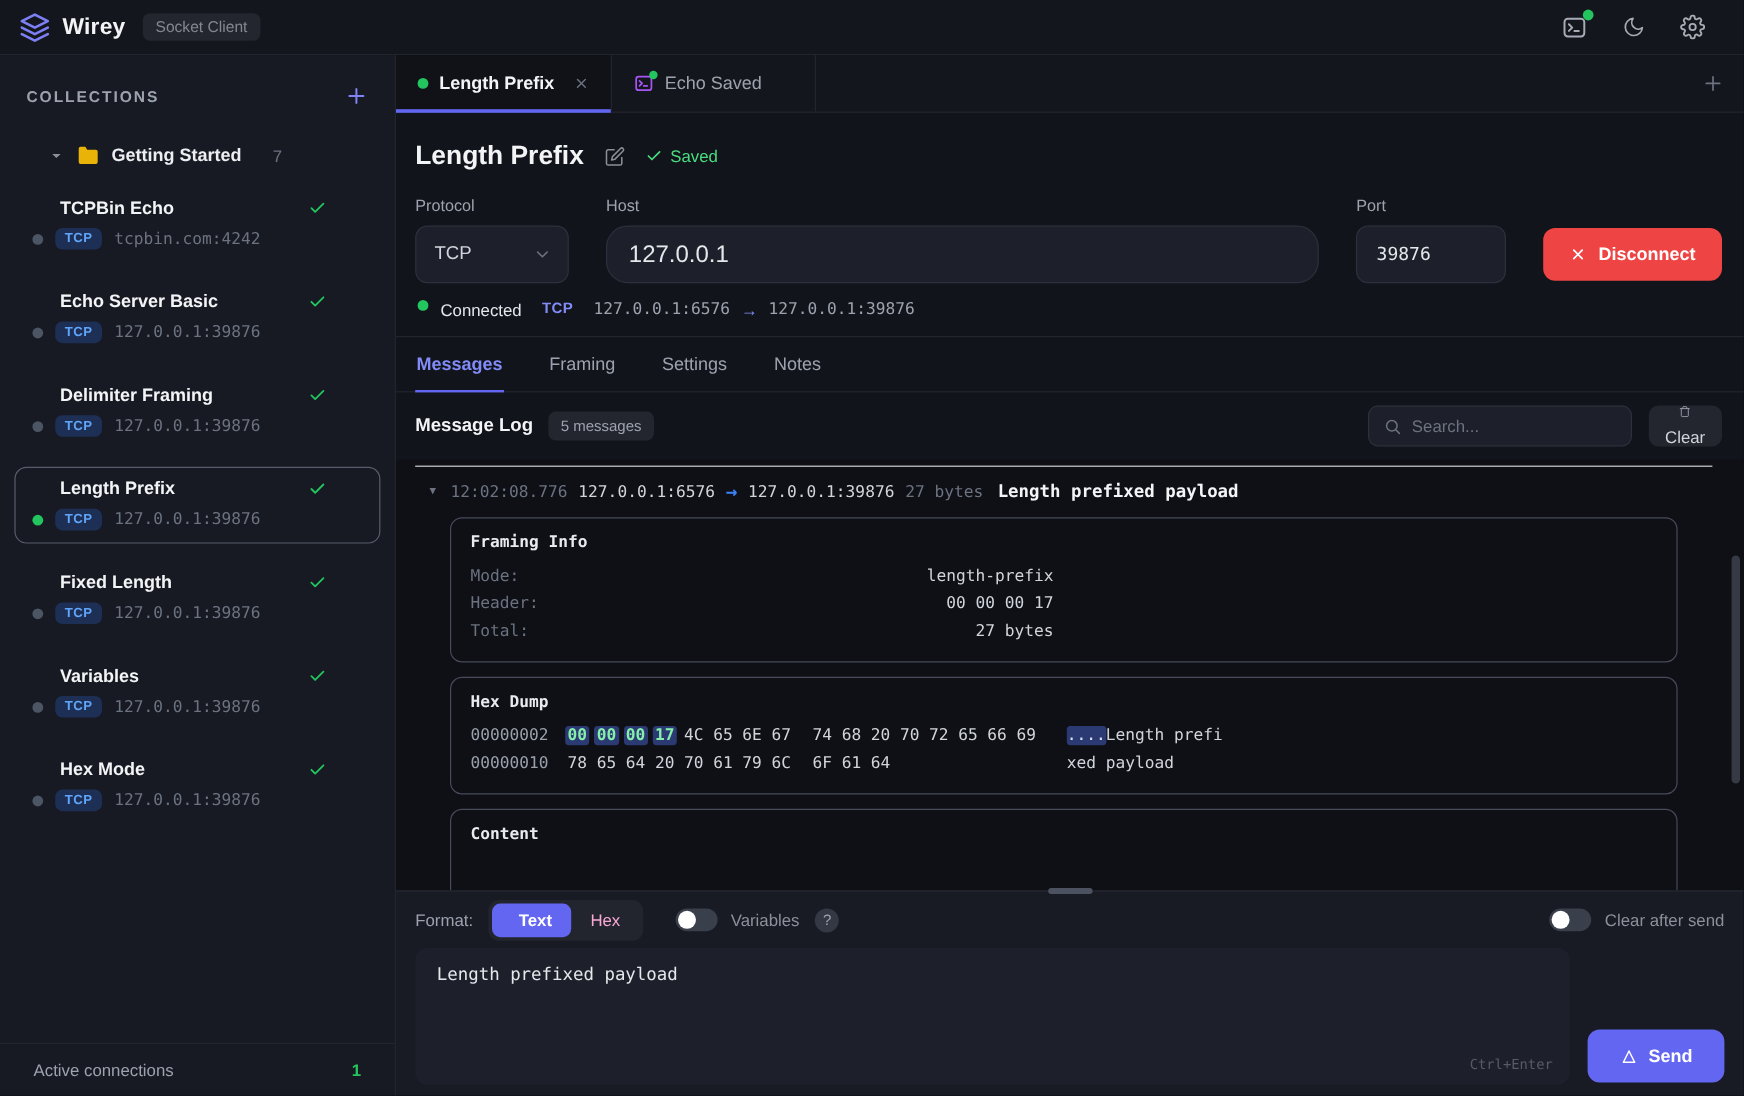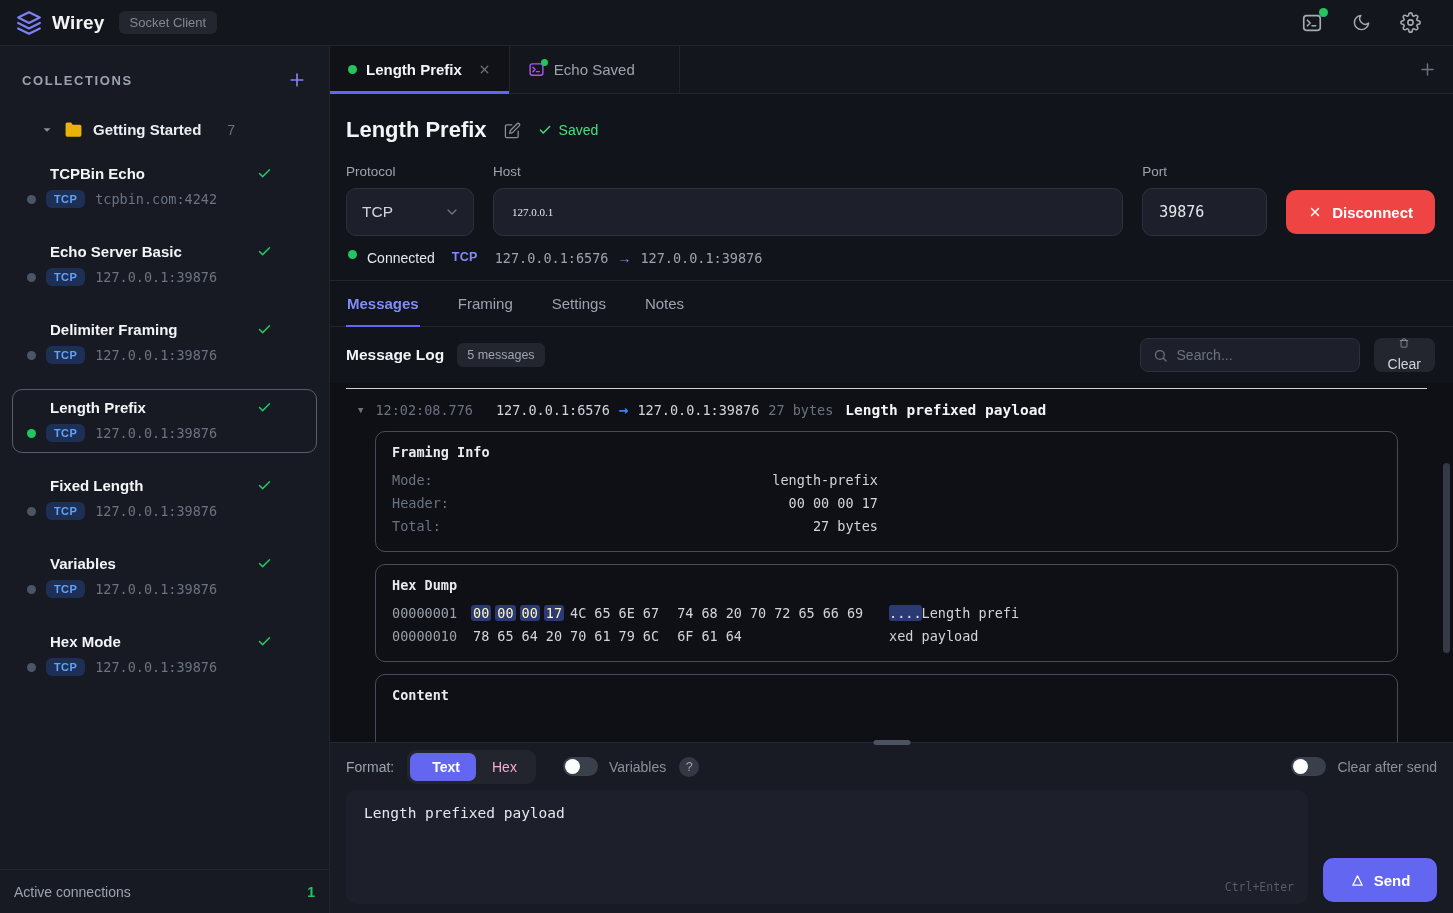--- a/index.html
+++ b/index.html
@@ -31,21 +31,21 @@
   .citem { margin:0 12px 14px 12px; padding:9px 14px 10px; border-radius:10px; border:1px solid transparent; cursor:pointer; }
   .citem.selected { border-color:#575d6b; }
   .citem-top { display:flex; align-items:center; padding-left:23px; margin-bottom:8px; }
   .citem-name { font-size:15px; font-weight:700; color:#f3f4f6; }
   .ck { width:15px; height:15px; stroke:#22c55e; stroke-width:2.4; fill:none; stroke-linecap:round; stroke-linejoin:round; margin-left:auto; margin-right:30px; }
   .citem-bot { display:flex; align-items:center; gap:10px; }
   .conn-dot { width:9px; height:9px; border-radius:50%; background:#4b5563; flex:none; }
   .conn-dot.on { background:#22c55e; }
   .tcp-badge { background:#1d2f55; color:#60a5fa; font-size:11px; font-weight:700; padding:3px 8px; border-radius:6px; letter-spacing:.4px; }
   .citem-addr { font-family:"DejaVu Sans Mono",monospace; font-size:13.5px; color:#6b7280; }
-  .sidebar-footer { margin-top:auto; border-top:1px solid #23252e; height:44px; display:flex; align-items:center; justify-content:space-between; padding:0 14px; }
+  .sidebar-footer { margin-top:auto; border-top:1px solid #23252e; height:44px; display:flex; align-items:center; justify-content:space-between; padding:0 28px; }
   .sf-label { font-size:14px; color:#9ca3af; }
   .sf-count { font-size:14px; font-weight:700; color:#22c55e; }
 
   
   .main { flex:1; min-width:0; display:flex; flex-direction:column; background:#12141b; }
 
   .tabbar { height:48px; background:#14161d; border-bottom:1px solid #23252e; display:flex; align-items:stretch; }
   .etab { display:flex; align-items:center; gap:9px; padding:0 18px; border-right:1px solid #23252e; font-size:15px; color:#9ca3af; position:relative; cursor:pointer; min-width:170px; }
   .etab.active { background:#101218; color:#f3f4f6; font-weight:600; }
   .etab.active::after { content:""; position:absolute; left:0; right:0; bottom:-1px; height:3px; background:#6366f1; }
@@ -54,27 +54,27 @@
   .tab-term { position:relative; color:#a855f7; flex:none; }
   .tab-term .gdot { width:7px; height:7px; top:-2px; right:-3px; }
   .tab-add { margin-left:auto; align-self:center; color:#6b7280; padding-right:16px; cursor:pointer; }
 
   .conn-section { border-bottom:1px solid #23252e; padding:0 18px 14px 16px; }
   .title-row { display:flex; align-items:center; gap:17px; margin-top:23px; }
   .conn-title { font-size:22px; font-weight:700; color:#f3f4f6; }
   .edit-btn { color:#8a8f98; cursor:pointer; }
   .saved { color:#4ade80; font-size:14px; display:flex; align-items:center; gap:7px; }
   .saved svg { width:14px; height:14px; stroke:#4ade80; stroke-width:2.4; fill:none; stroke-linecap:round; stroke-linejoin:round; }
-  .fields-row { display:flex; gap:19px; margin-top:21px; align-items:flex-end; }
+  .fields-row { display:flex; gap:31px; margin-top:21px; align-items:flex-end; }
   .field label { display:block; font-size:13.5px; color:#9ca3af; margin-bottom:9px; }
   .finput { background:#1d202a; border:1px solid #2d303c; border-radius:10px; height:48px; color:#e5e7eb; }
   .proto-select { width:128px; display:flex; align-items:center; justify-content:space-between; padding:0 13px 0 15px; font-size:15.5px; color:#d1d5db; cursor:pointer; }
   .proto-select svg { color:#6b7280; }
   .host-field { flex:1; }
-  .host-input { width:100%; font-family:Liberation Serif, serif; font-size:11px; padding:0 18px; outline:none; }
+  .host-input { width:100%; font-family:Liberation Sans, sans-serif; font-size:20px; padding:0 18px; outline:none;border-radius:18px; }
   .port-input { width:125px; font-family:"DejaVu Sans Mono",monospace; font-size:15px; padding:0 16px; outline:none; }
   .disconnect-btn { height:44px; margin-bottom:2px; background:#ef4444; border:none; border-radius:10px; color:#fff; font-weight:700; font-size:15px; padding:0 22px; display:flex; align-items:center; gap:10px; cursor:pointer; font-family:inherit; }
   .status-row { display:flex; margin:14px 0 0 2px; }
   .sdot { width:9px; height:9px; border-radius:50%; background:#22c55e; margin-right:10px; }
   .s-state { font-size:14px; color:#e5e7eb; margin-right:17px; }
   .s-proto { font-size:12.5px; font-weight:700; color:#818cf8; margin-right:17px; letter-spacing:.3px; }
   .s-addr { font-family:"DejaVu Sans Mono",monospace; font-size:13.5px; color:#9ca3af; }
   .s-arrow { color:#818cf8; font-size:14px; margin:0 9px; }
 
   .main-tabs { display:flex; gap:37px; padding:0 16px; border-bottom:1px solid #23252e; height:46px; }
@@ -88,40 +88,40 @@
   .search-box svg { color:#6b7280; flex:none; }
   .search-input { background:transparent; border:none; outline:none; color:#d1d5db; font-size:14px; width:100%; font-family:inherit; }
   .search-input::placeholder { color:#6b7280; }
   .clear-btn { margin-left:14px; height:34px; background:#23262f; border:none; border-radius:8px; color:#d1d5db; font-size:14px; padding:0 14px; display:flex; align-items:center; gap:8px; cursor:pointer; font-family:inherit;flex-direction:column; }
   .clear-btn svg { color:#9ca3af; }
 
   .log-area { flex:1; background:#0e1016; position:relative; overflow:hidden; padding:0 26px 0 16px; }
   .log-top-line { position:absolute; top:5px; left:16px; right:26px; height:1px; background:#cfd2d9; }
   .entry-header { display:flex; align-items:center; margin-top:17px; font-family:"DejaVu Sans Mono",monospace; font-size:13.5px; cursor:pointer; }
   .exp { color:#6b7280; font-size:9px; margin:0 12px 0 12px; }
-  .e-ts { color:#6b7280; margin-right:23px; }
+  .e-ts { color:#6b7280; margin-right:9px; }
   .e-src,.e-dst { color:#d1d5db; }
   .e-arrow { color:#3b82f6; font-size:16px; font-weight:700; margin:0 9px; }
   .e-size { color:#6b7280; margin:0 9px; }
   .e-title { color:#f3f4f6; font-weight:700; font-size:14.5px; margin-left:3px; }
 
   .infobox { border:1px solid #474b59; border-radius:10px; margin:12px 29px 0 29px; padding:12px 16px 13px; font-family:"DejaVu Sans Mono",monospace; }
   .infobox-title { font-size:13.5px; font-weight:700; color:#e8eaed; margin-bottom:9px; }
   .framing-cols { display:flex; gap:28px; }
   .fcol-left { width:486px; flex:none; }
   .fcol-right { flex:1; }
   .frow { display:flex; justify-content:space-between; font-size:13.5px; line-height:23px; }
   .flab { color:#6b7280; }
   .fval { color:#d1d5db; }
 
   .hexrow { display:flex; font-size:13.5px; line-height:23px; }
   .hoff { width:79px; flex:none; color:#9aa0ab; }
   .hexbytes { width:400px; flex:none; color:#d1d5db; white-space:nowrap; }
   .hb { padding:0 2px; margin-right:4px; border-radius:3px; }
-  .hb.hl { background:#2b3a72; color:#fef9c3; }
+  .hb.hl { background:#2b3a72; color:#86efac;font-weight:bold; }
   .hgap { display:inline-block; width:10px; }
   .hascii { margin-left:18px; color:#d1d5db; white-space:pre; }
   .ahl { background:#2b3a72; color:#dde3f5; border-radius:3px; }
   .content-box { height:90px; }
 
   .scroll-thumb { position:absolute; right:3px; top:80px; width:7px; height:190px; background:#363a45; border-radius:4px; cursor:pointer; }
 
   
   .composer { height:171px; background:#181b24; border-top:1px solid #262933; position:relative; padding:0 16px; }
   .resize-handle { position:absolute; top:-3px; left:50%; transform:translateX(-50%); width:37px; height:5px; background:#4d5260; border-radius:3px; cursor:row-resize; }
@@ -436,21 +436,21 @@
                 <span class="fval">27 bytes</span>
               </div>
             </div>
         </div>
       </div>
 
       <div class="infobox">
         <div class="infobox-title">Hex Dump</div>
         <div id="hex-rows">
             <div class="hexrow">
-              <span class="hoff">00000001</span>
+              <span class="hoff">00000002</span>
               <span class="hexbytes"><span class="hb hl">00</span><span class="hb hl">00</span><span class="hb hl">00</span><span class="hb hl">17</span><span class="hb">4C</span><span class="hb">65</span><span class="hb">6E</span><span class="hb">67</span><span class="hgap"></span><span class="hb">74</span><span class="hb">68</span><span class="hb">20</span><span class="hb">70</span><span class="hb">72</span><span class="hb">65</span><span class="hb">66</span><span class="hb">69</span></span>
               <span class="hascii"><span class="ahl">....</span>Length prefi</span>
             </div>
             <div class="hexrow">
               <span class="hoff">00000010</span>
               <span class="hexbytes"><span class="hb">78</span><span class="hb">65</span><span class="hb">64</span><span class="hb">20</span><span class="hb">70</span><span class="hb">61</span><span class="hb">79</span><span class="hb">6C</span><span class="hgap"></span><span class="hb">6F</span><span class="hb">61</span><span class="hb">64</span></span>
               <span class="hascii">xed payload</span>
             </div>
           </div>
       </div>

